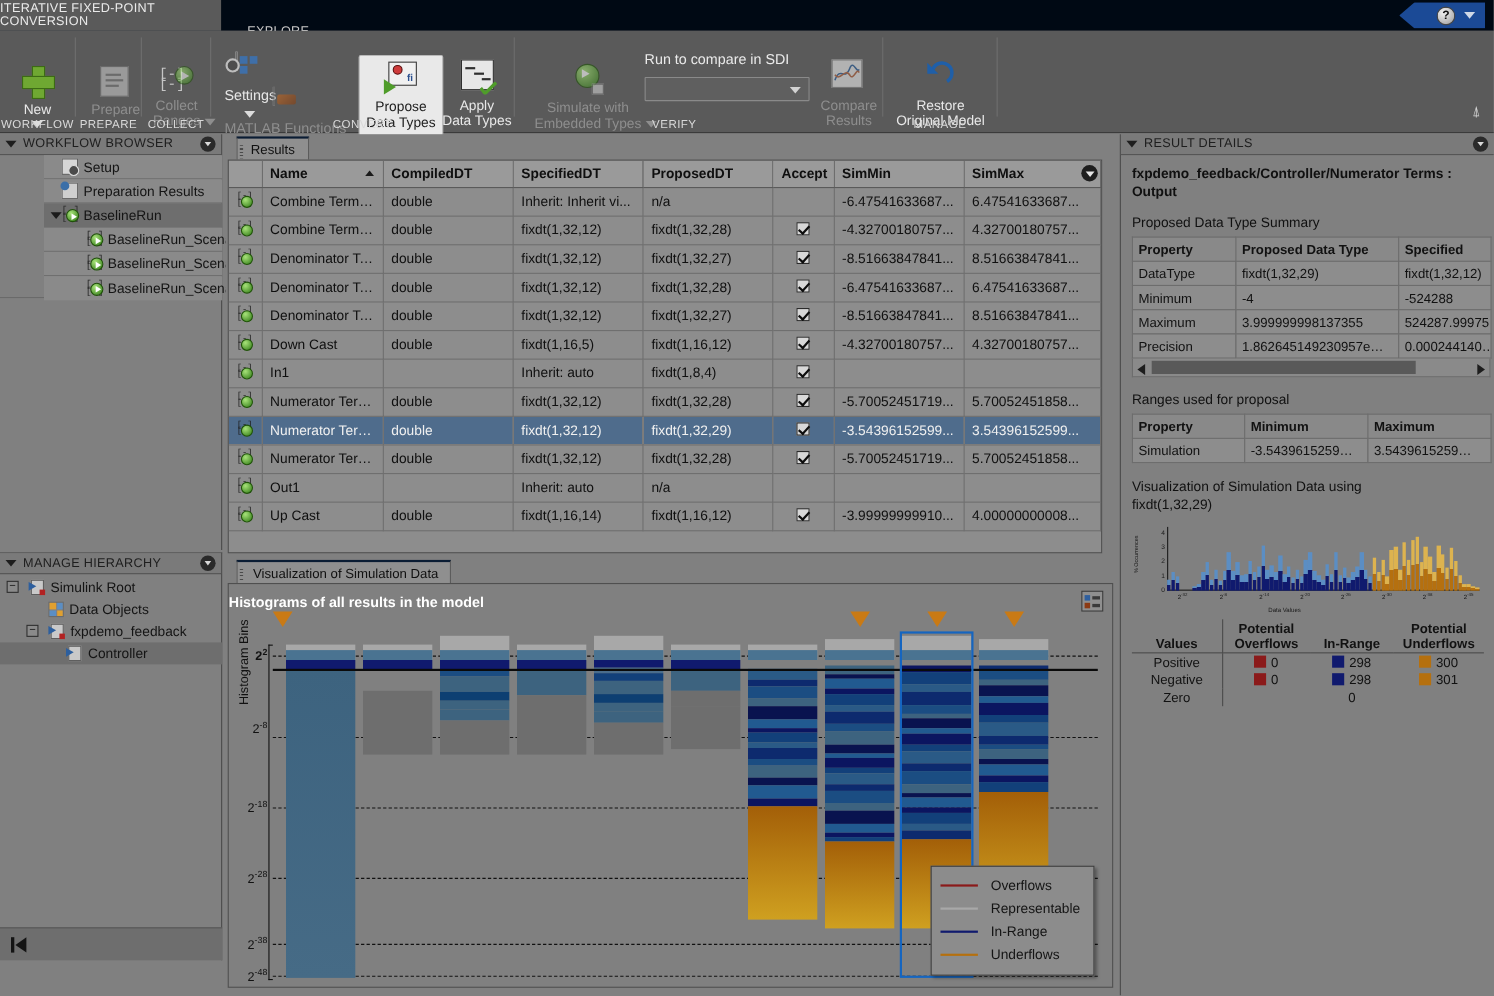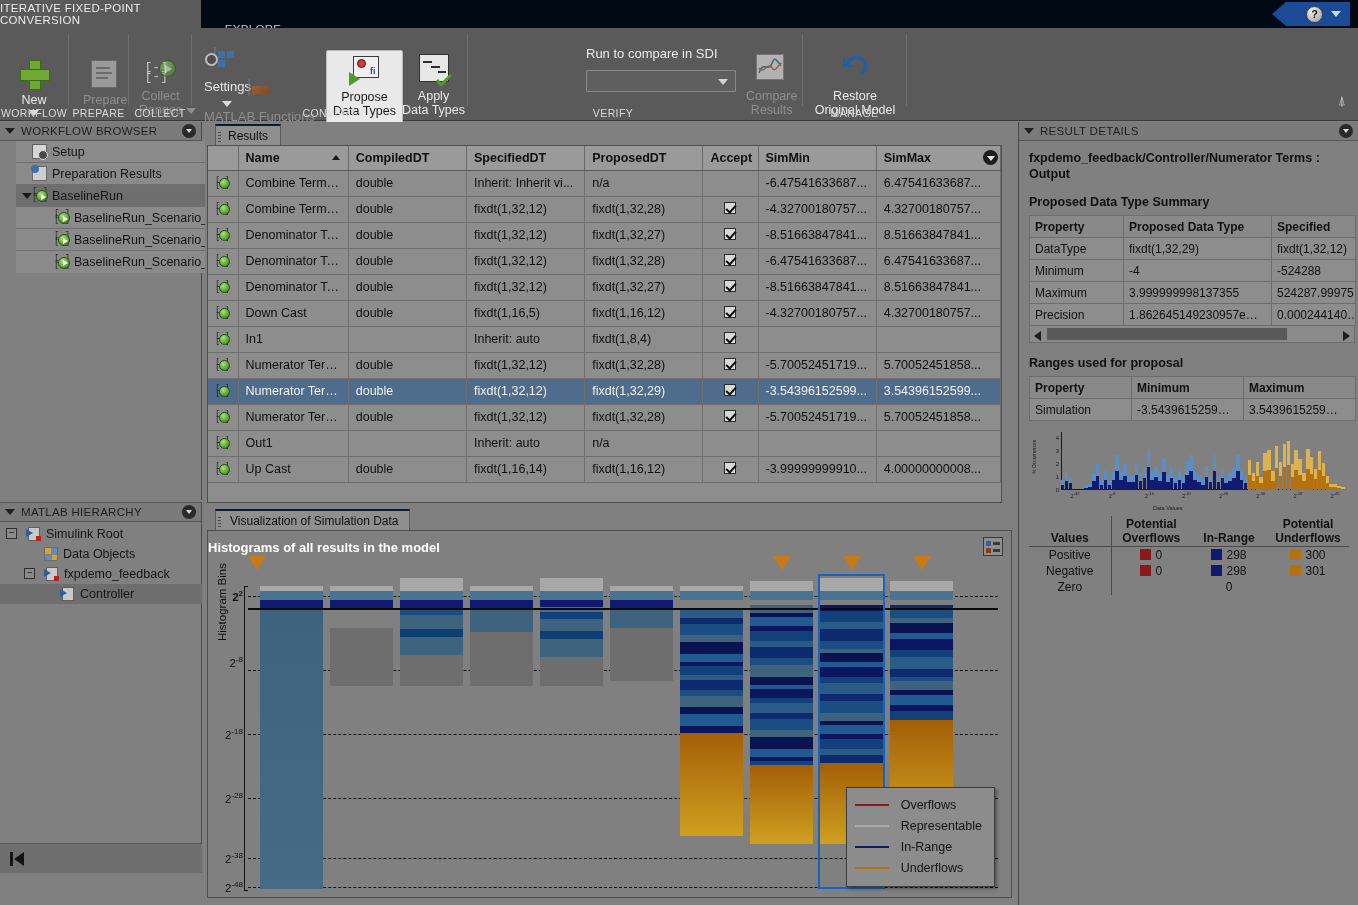--- a/index.html
+++ b/index.html
@@ -156,22 +156,22 @@
   .panel-hdr .dot-menu:after {
     content:""; position:absolute; left:3.5px; top:5px;
     border-left:3.5px solid transparent; border-right:3.5px solid transparent;
     border-top:4px solid #d9d9d9;
   }
 
   #workflow-browser {
     position: absolute; left: 0; top: 122px; width: 202px; height: 378px;
     background: #808080; border-right: 1px solid #4a4a4a;
   }
-  #wb-list { position: absolute; left:16px; top:19px; width:202px; height:130px;
-    border-bottom:1px solid #6a6a6a; }
+  #wb-list { position: absolute; left:0; top:19px; width:202px; height:130px;
+    border-bottom:1px solid #6a6a6a;padding-left:40px; }
   .wb-item {
     height: 22px; display: flex; align-items: center; gap: 5px;
     padding-left: 16px; font-size: 12.5px; color: #141414;
     border-bottom: 1px solid #6f6f6f; background: #8a8a8a; position: relative;
   }
   .wb-item.sel { background: #6e6e6e; }
   .wb-item.child { padding-left: 38px; }
   .wb-item .exp {
     position: absolute; left: 6px; top: 8px;
     width:0;height:0;border-left:5px solid transparent;border-right:5px solid transparent;
@@ -347,21 +347,21 @@
   .lg-txt { font-size: 12.5px; color: #141414; }
 
   
   #result-details {
     position: absolute; left: 1018px; top: 122px; width: 340px; height: 783px;
     background: #808080; border-left: 1px solid #4a4a4a;
   }
   #rd-body { position: absolute; left: 0; top: 19px; width: 340px; height: 764px;
     padding: 9px 10px 0 10px; overflow: hidden; }
   #rd-path { font-size: 12.5px; font-weight: bold; color: #101010; line-height: 16px; }
-  .rd-h { font-size: 12.5px; font-weight: bold; color: #101010; margin-top: 13px; margin-bottom: 6px; }
+  .rd-h { font-size: 12.5px; font-weight: normal; color: #101010; margin-top: 13px; margin-bottom: 6px; }
   table.rdtable { border-collapse: collapse; width: 326px; table-layout: fixed;
     font-size: 12px; color: #111; }
   table.rdtable th {
     background: #898989; border: 1px solid #6d6d6d; text-align: left;
     padding: 3px 5px; font-weight: bold; height: 22px; white-space: nowrap;
   }
   table.rdtable td {
     background: #8d8d8d; border: 1px solid #6d6d6d; padding: 3px 5px;
     height: 22px; white-space: nowrap; overflow: hidden;
   }
@@ -503,20 +503,29 @@
         </div>
       </div>
       <div class="rb-lbl">Apply</div>
       <div class="rb-lbl" style="margin-top:0">Data Types</div>
     </div>
     <div class="rb-grouplabel">CONVERT</div>
   </div>
   <div class="rb-sep" style="left:467px;"></div>
 
   <div class="rb-group" style="left:468px; width:334px;">
+    <div class="rb-btn disabled" style="left:18px; top:28px;">
+      <div class="rb-icon">
+        <span class="greencirc" style="left:4px;top:2px;width:22px;height:22px; opacity:.6"></span>
+        <span style="position:absolute;right:2px;bottom:2px;width:11px;height:10px;background:#cdcdcd;border:1px solid #6a6a6a;opacity:.6"></span>
+      </div>
+      <div class="rb-lbl">Simulate with</div>
+      <div class="rb-lbl" style="margin-top:0">Embedded Types</div>
+      <div class="rb-caret dim" style="position:absolute;right:-14px;bottom:3px"></div>
+    </div>
 
     <div style="position:absolute;left:118px;top:18px;font-size:13px;color:#eaeaea">Run to compare in SDI</div>
     <div class="combo" style="position:absolute;left:118px;top:42px;">
       <span style="position:absolute;left:5px;top:3px;font-size:12px;color:#ddd"></span>
       <span class="cb-caret"></span>
     </div>
 
     <div class="rb-btn disabled" style="left:278px; top:26px;">
       <div class="rb-icon">
         <div class="ic-compare">
@@ -600,21 +609,21 @@
           <span class="gc"></span>
         </span>
       <span>BaselineRun_Scenario_3</span>
     </div>
   </div>
 </div>
 
 <div id="model-hierarchy">
   <div class="panel-hdr">
     <span class="tri-down"></span>
-    <span>MATLAB HIERARCHY</span>
+    <span>MANAGE HIERARCHY</span>
     <span class="dot-menu"></span>
   </div>
 
   <div style="position:absolute;left:0;top:21px;width:202px;">
     <div class="mh-item" style="padding-left:26px">
       <span class="mh-box" style="left:6px;top:4px">−</span>
       <span class="icn-sl">
           <i class="body"></i>
           <i class="tri"></i>
           <i class="red"></i>
@@ -1095,20 +1104,24 @@
         </thead>
       <tbody id="rd-ranges-body">
           <tr>
             <td>Simulation</td>
             <td>-3.5439615259…</td>
             <td>3.5439615259…</td>
           </tr>
         </tbody>
     </table>
 
+    <div class="rd-h" style="line-height:17px">
+      <span>Visualization of Simulation Data using</span><br>
+      <span>fixdt(1,32,29)</span>
+    </div>
 
     <div id="mini-chart">
       <div id="mini-ylab">% Occurrences</div>
       <div id="mini-plot">
         <div id="mini-axis"></div>
         <div id="mini-bars">
             <div class="mbar" style="left: 0px; width: 3.49041px; height: 10.3111px; background: linear-gradient(to top, rgb(16, 26, 110) 0px, rgb(16, 26, 110) 55%, rgb(91, 142, 196) 55%, rgb(91, 142, 196) 100%);"></div>
             <div class="mbar" style="left: 3.89041px; width: 3.49041px; height: 16.7556px; background: linear-gradient(to top, rgb(16, 26, 110) 0px, rgb(16, 26, 110) 55%, rgb(91, 142, 196) 55%, rgb(91, 142, 196) 100%);"></div>
             <div class="mbar" style="left: 7.78082px; width: 3.49041px; height: 12.8889px; background: linear-gradient(to top, rgb(16, 26, 110) 0px, rgb(16, 26, 110) 55%, rgb(91, 142, 196) 55%, rgb(91, 142, 196) 100%);"></div>
             <div class="mbar" style="left: 23.3425px; width: 3.49041px; height: 3.86667px; background: linear-gradient(to top, rgb(16, 26, 110) 0px, rgb(16, 26, 110) 55%, rgb(91, 142, 196) 55%, rgb(91, 142, 196) 100%);"></div>

